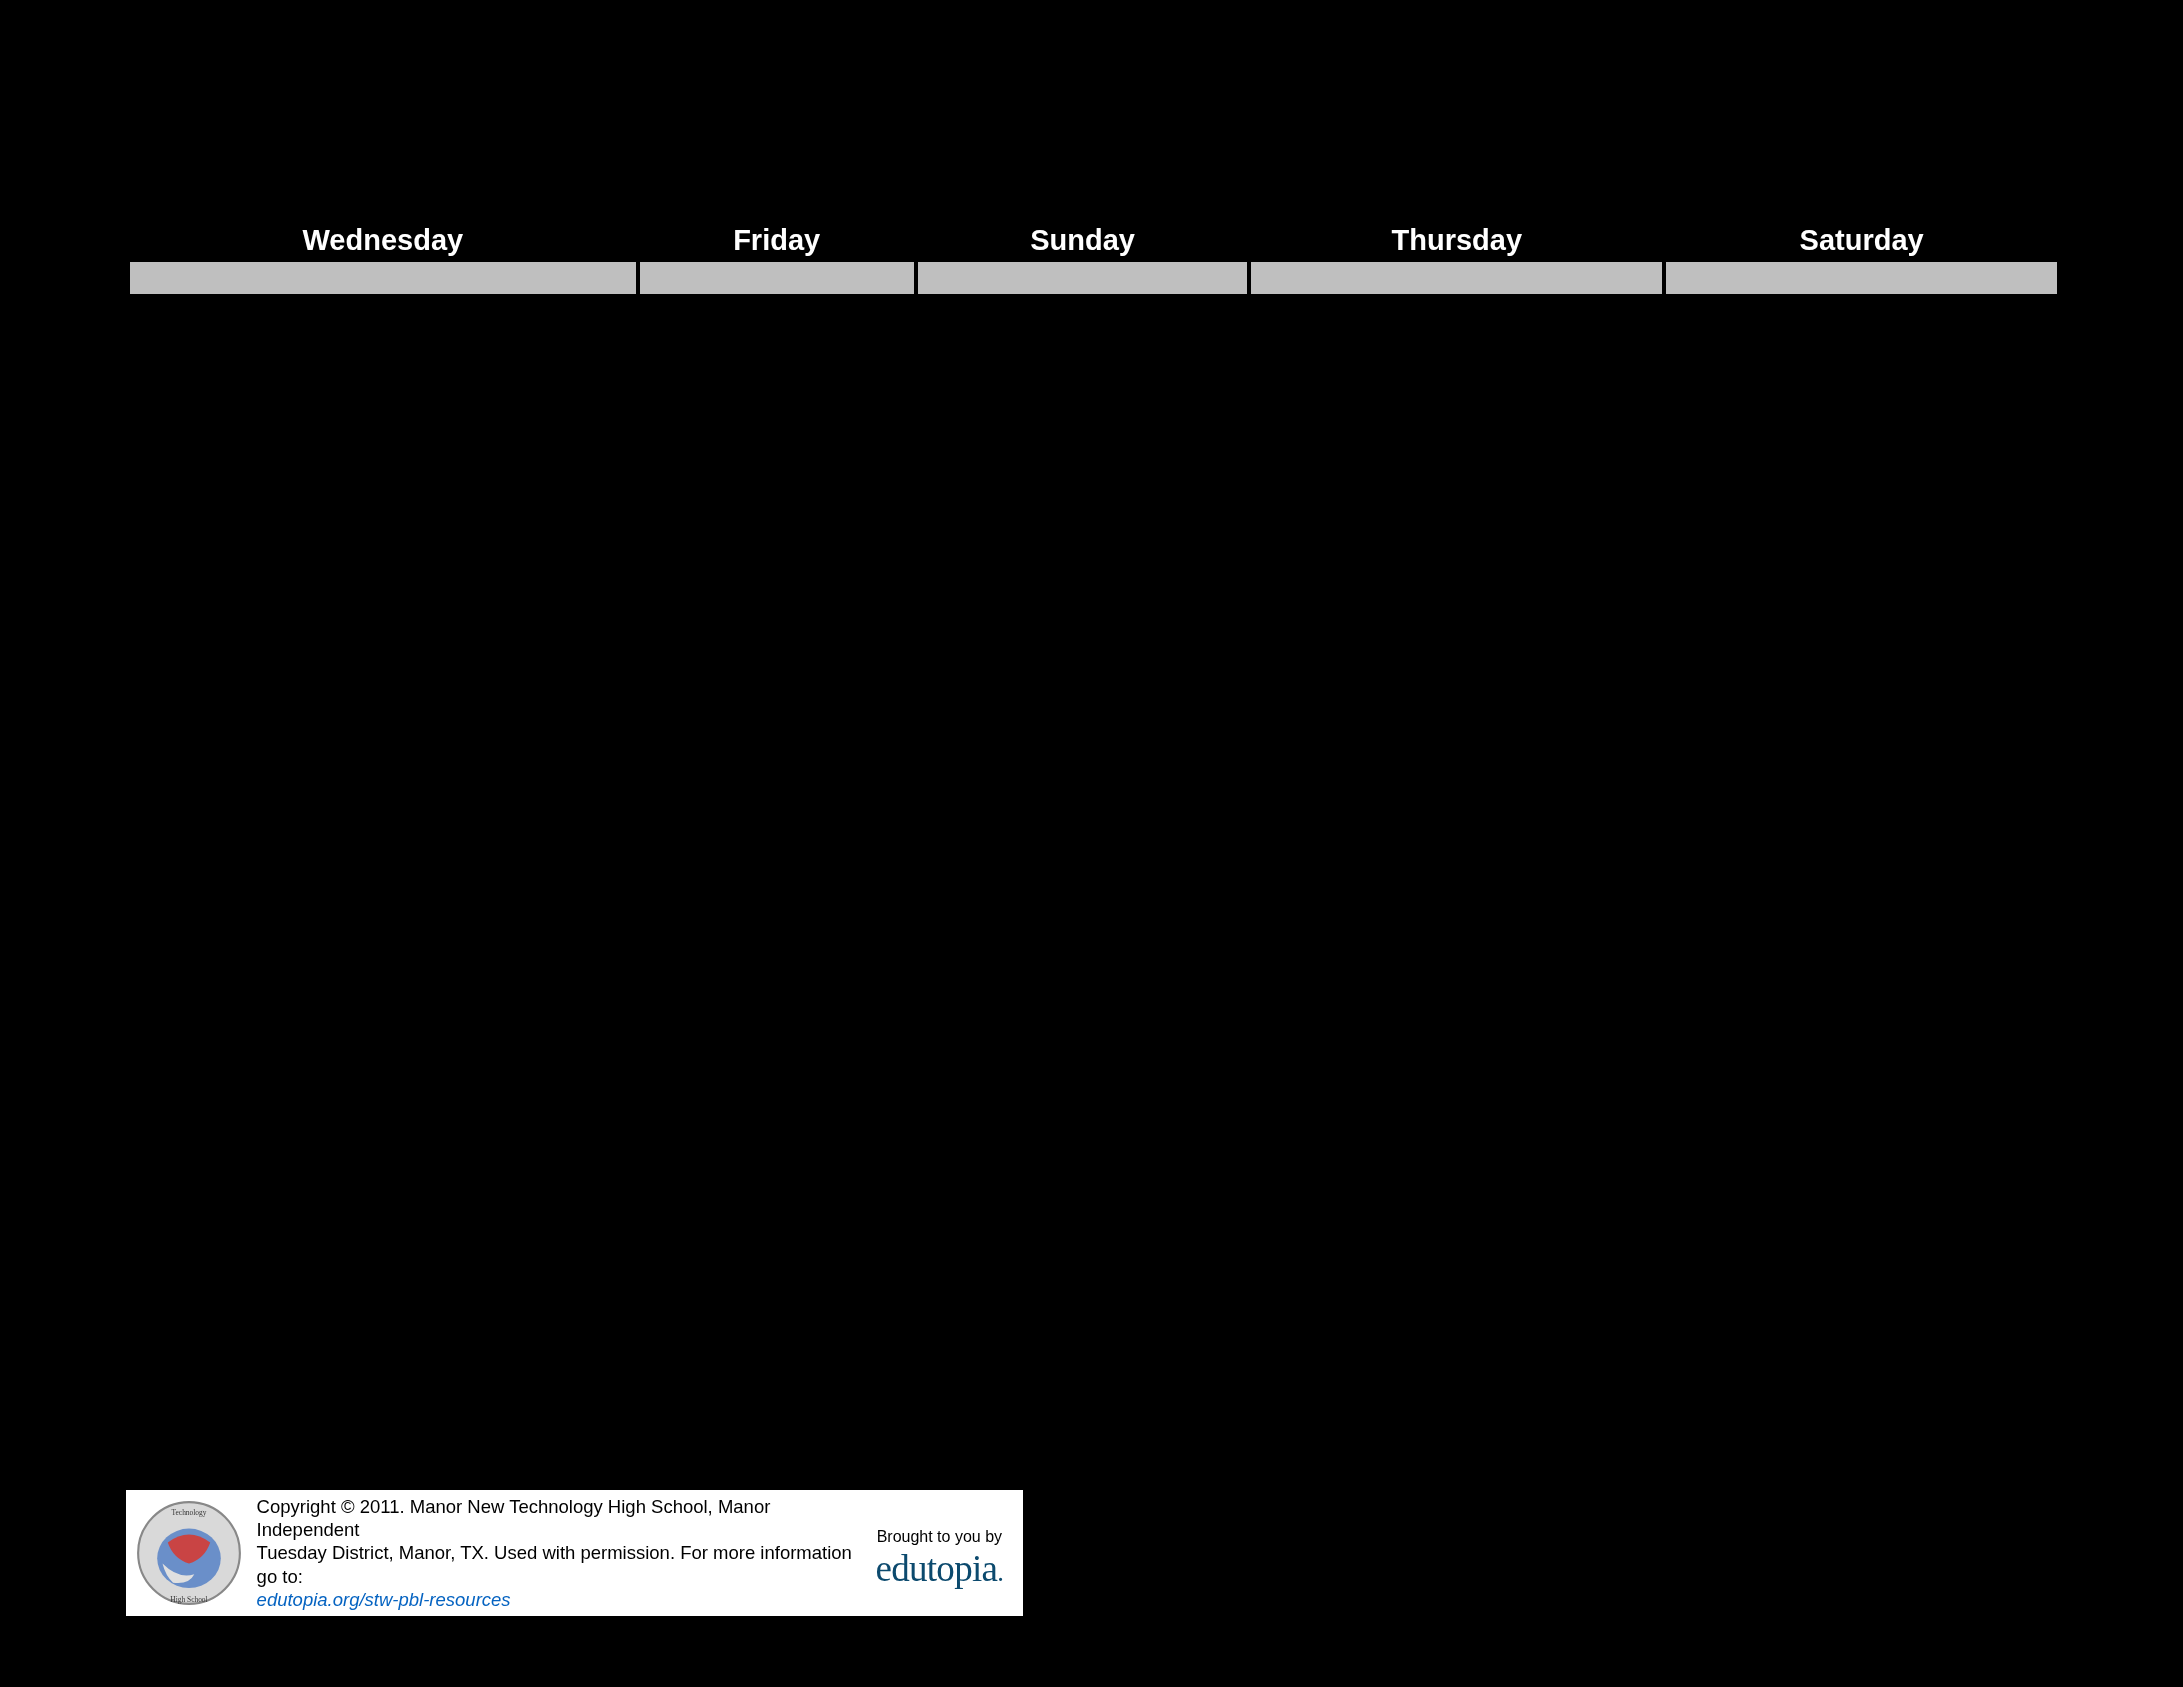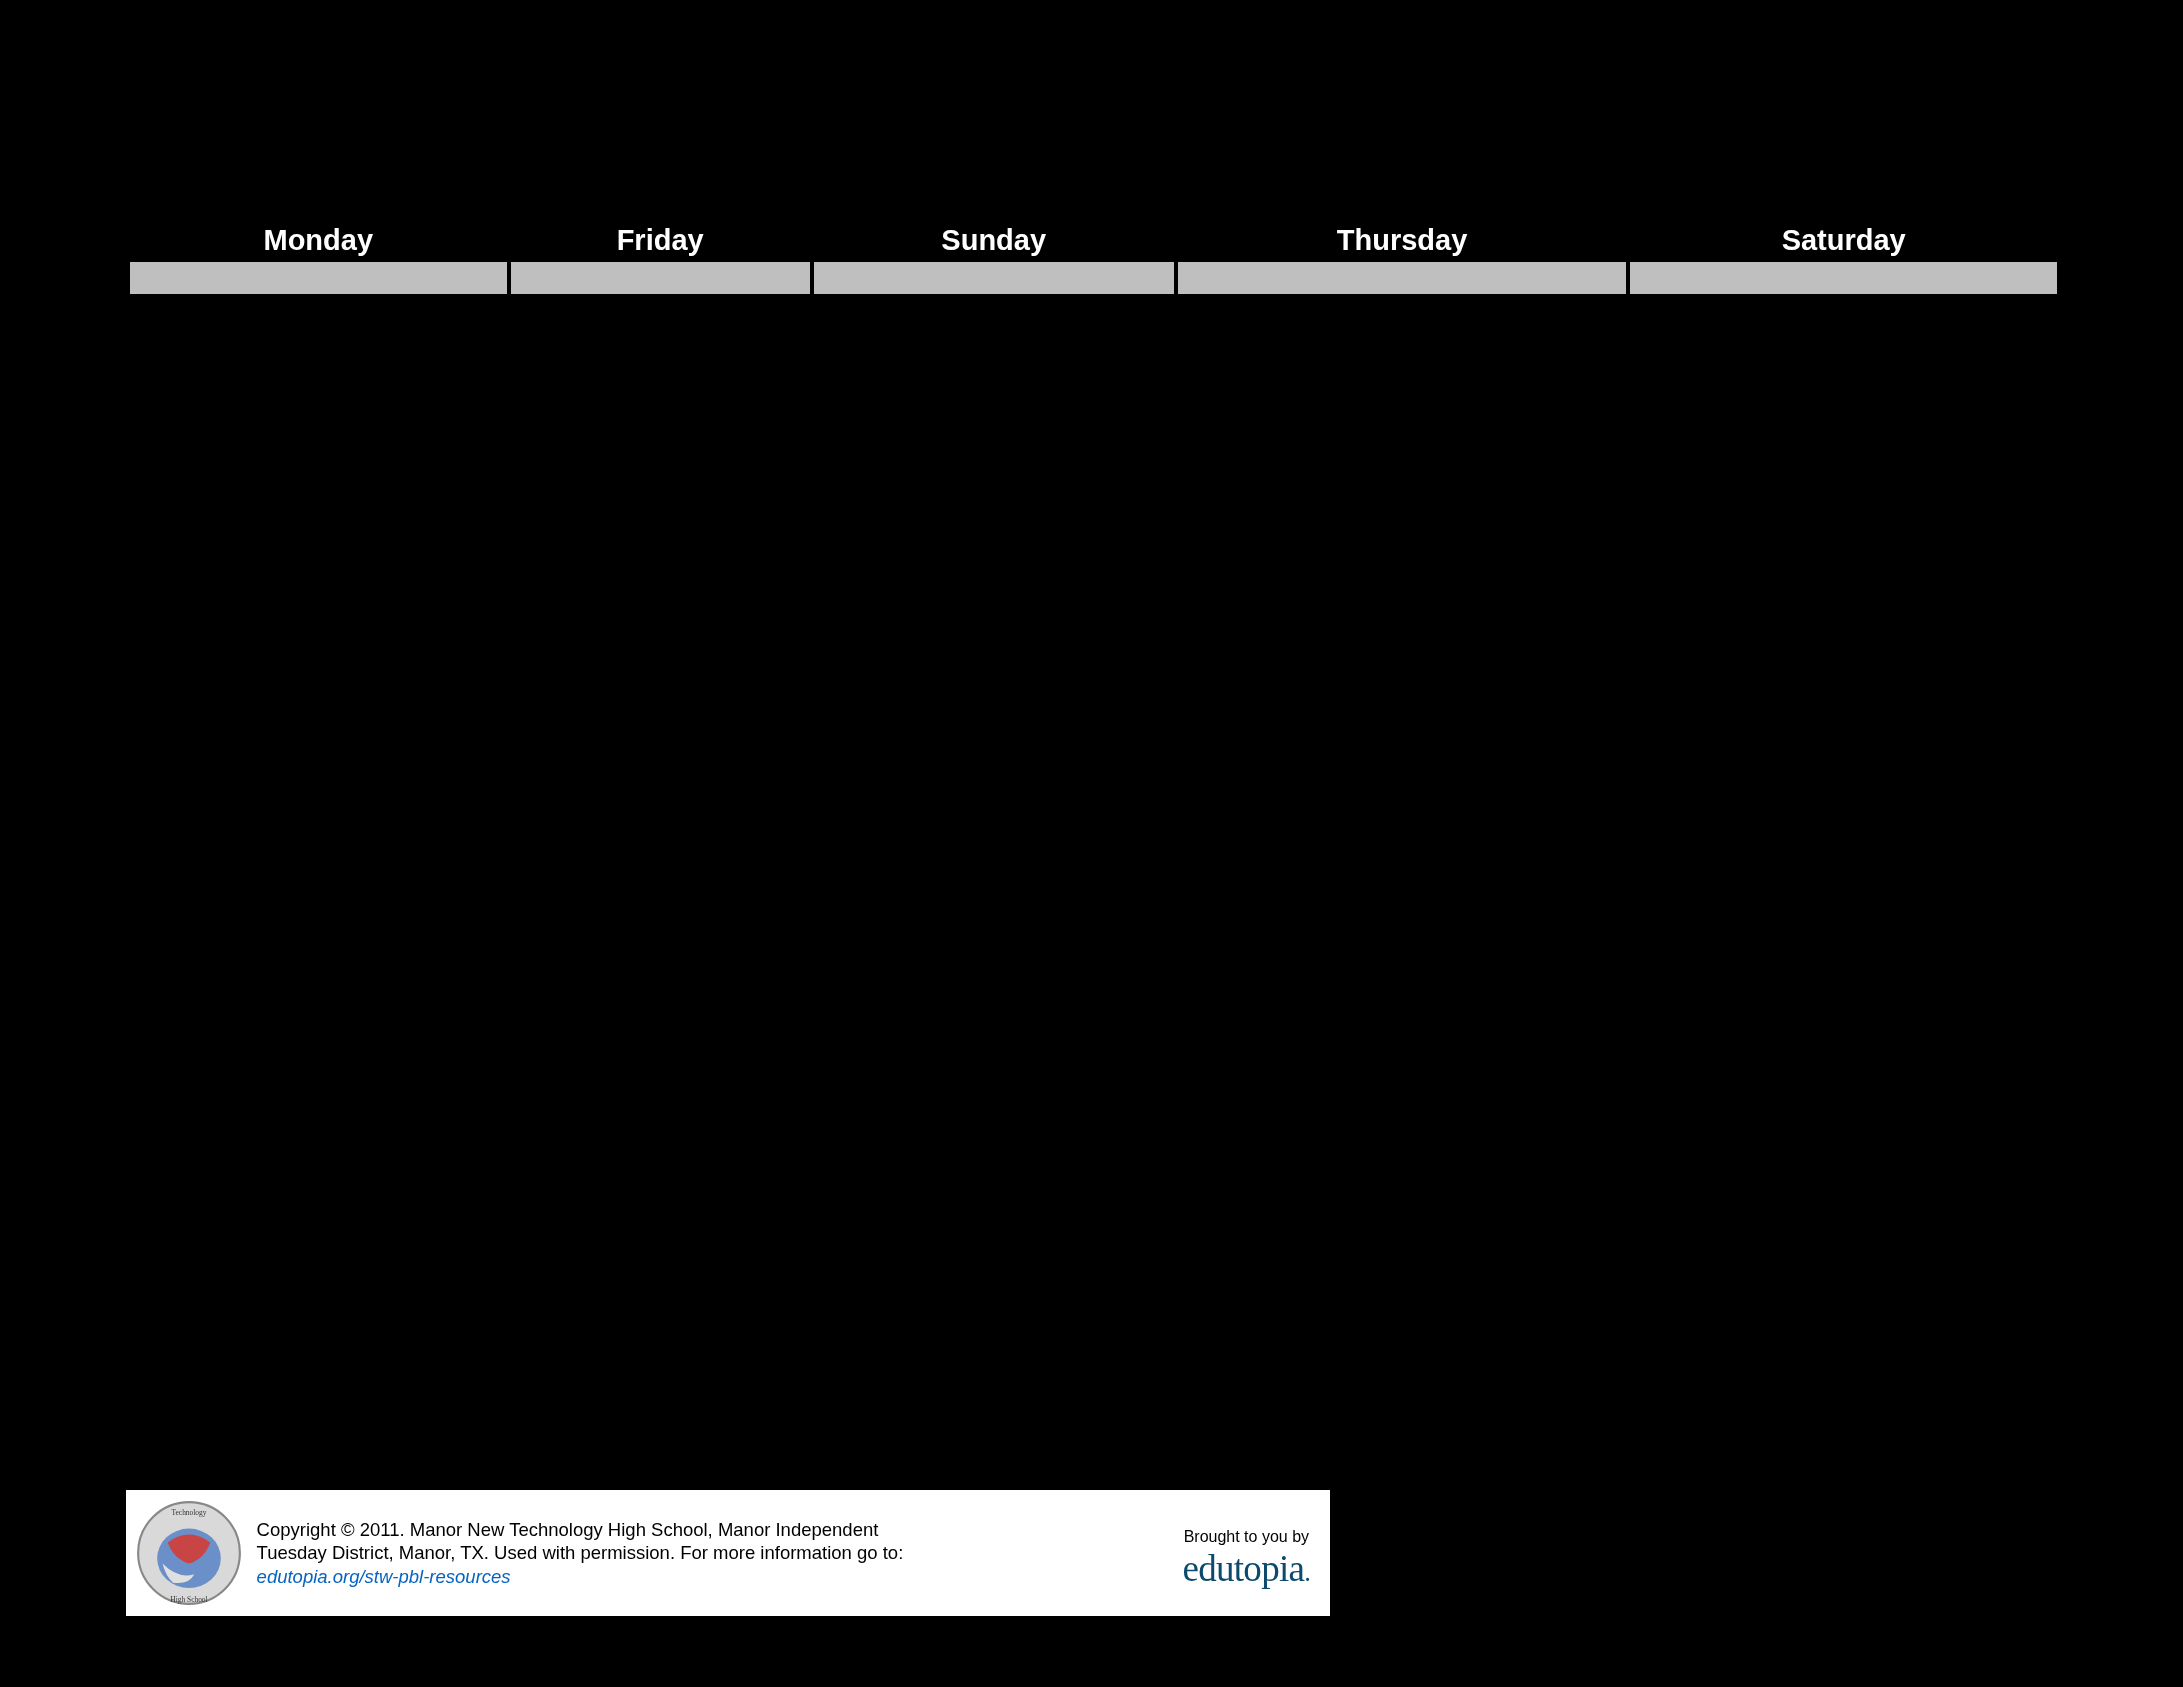--- a/index.html
+++ b/index.html
@@ -32,21 +32,21 @@
     font-family: Verdana, Geneva, sans-serif;
   }
   td.datecell {
     background: #bfbfbf;
     height: 32px;
   }
   .footer-box {
     position: absolute;
     left: 126px;
     top: 1490px;
-    width: 1204px;
+    width: 897px;
     height: 126px;
     background: #fff;
     display: flex;
     align-items: center;
     padding: 0 13.2px 0 6.6px;
   }
   .logo {
     width: 112px;
     height: 112px;
     flex-shrink: 0;
@@ -85,21 +85,21 @@
     letter-spacing: -0.7px;
   }
 </style>
 </head>
 <body>
 
 <div class="table-wrap">
   <table>
     <thead>
       <tr>
-        <th>Monday</th>
+        <th>Wednesday</th>
         <th>Friday</th>
         <th>Sunday</th>
         <th>Thursday</th>
         <th>Saturday</th>
       </tr>
     </thead>
     <tbody>
       <tr>
         <td class="datecell"></td>
         <td class="datecell"></td>

